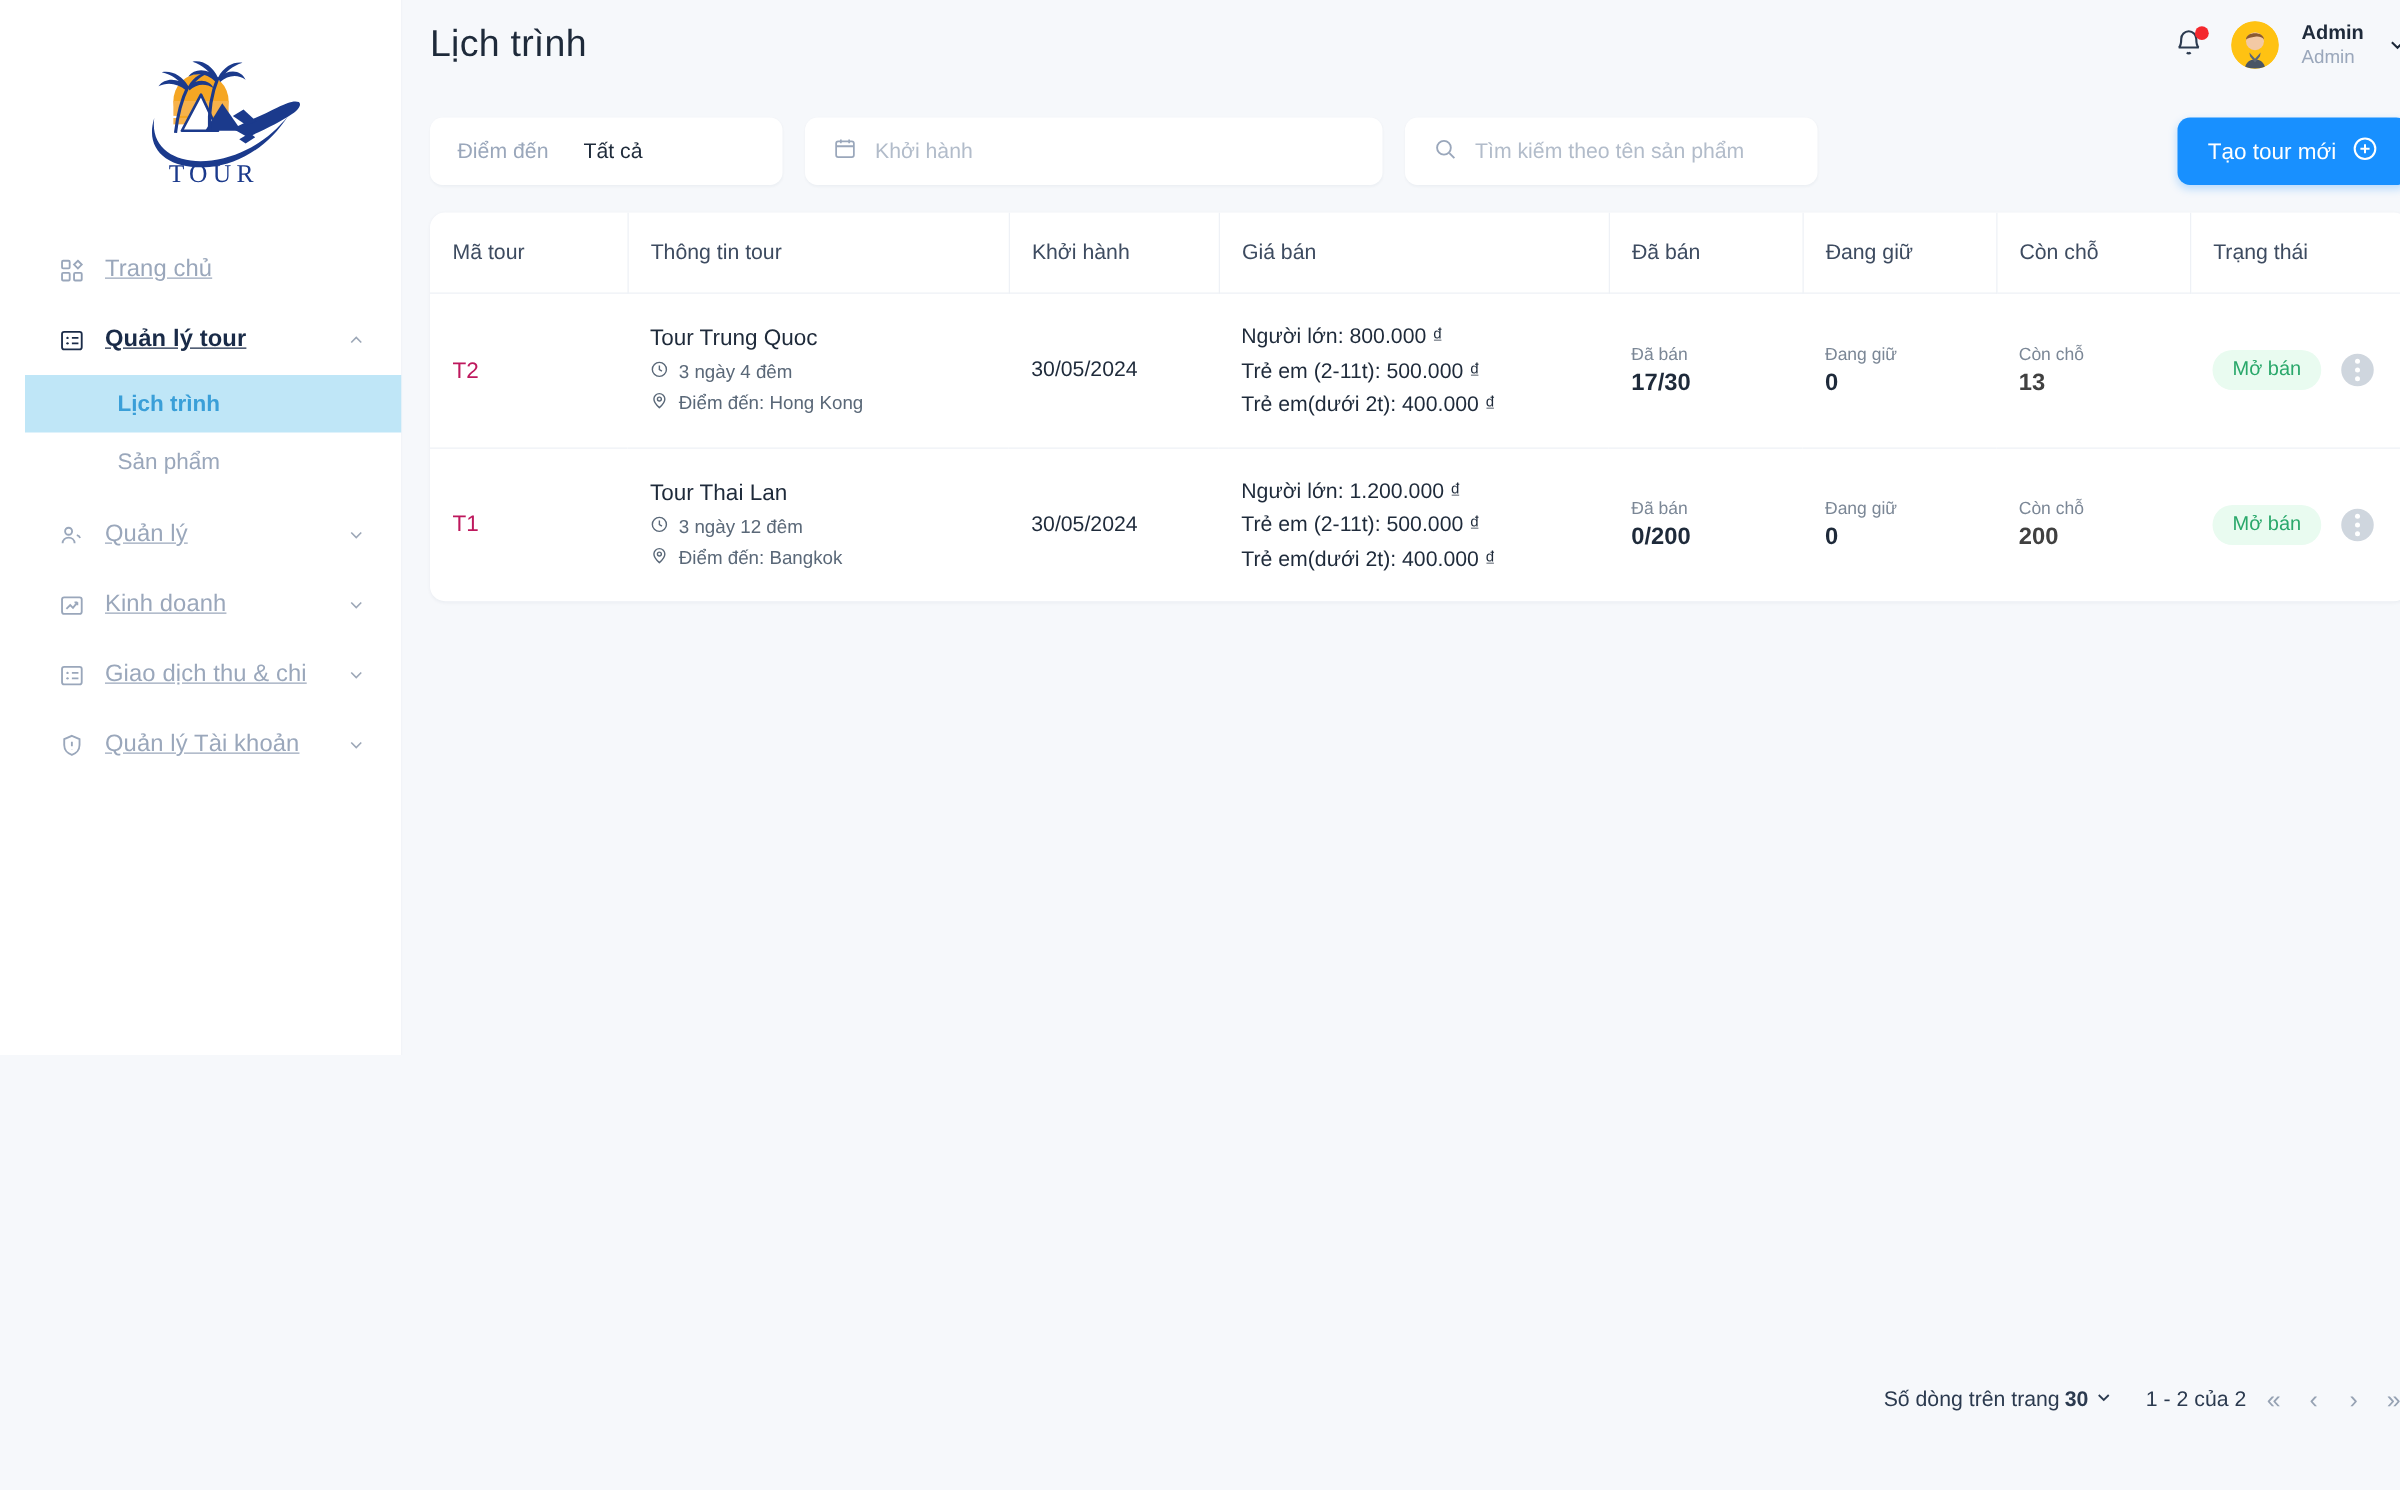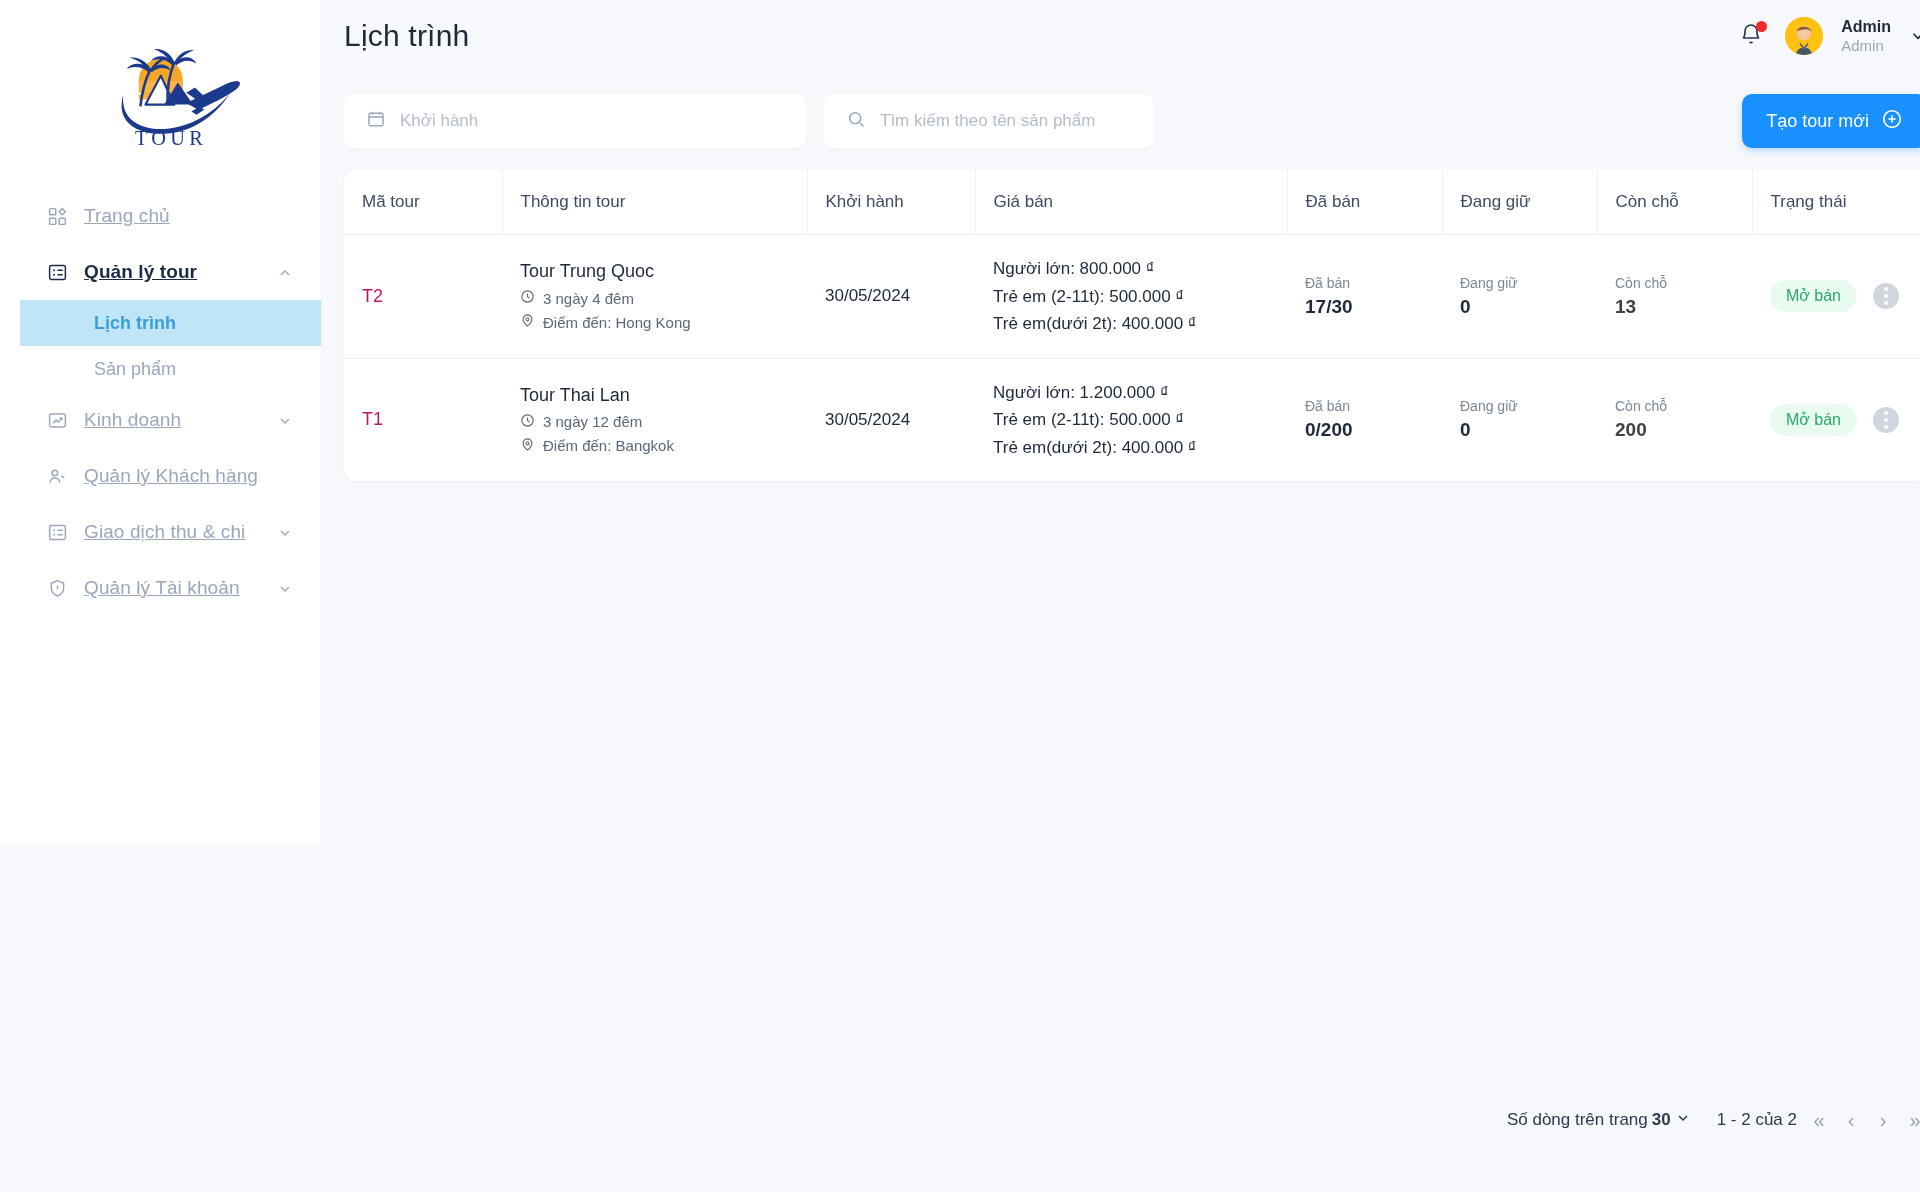--- a/index.html
+++ b/index.html
@@ -253,47 +253,52 @@
         </span>
       </div>
 
       <div class="sub-item selected">
         <span>Lịch trình</span>
       </div>
       <div class="sub-item">
         <span>Sản phẩm</span>
       </div>
 
+      <div class="nav-item" style="margin-top:8px;">
+        <span class="ico">
+          <svg viewBox="0 0 24 24" fill="none" stroke="#9aa7bb" stroke-width="1.7">
+            <circle cx="9" cy="8" r="3.2"></circle>
+            <path d="M3.5 19c0-3.2 2.6-5.2 5.5-5.2s5.5 2 5.5 5.2"></path>
+            <path d="M16.5 11.5c1.6.4 2.6 1.3 3 2.6"></path>
+          </svg>
+        </span>
+        <span class="label">Quản lý</span>
+        <span class="chev">
+          <svg viewBox="0 0 24 24" fill="none" stroke="#8b98ab" stroke-width="2">
+              <path d="M6 9l6 6 6-6"></path>
+            </svg>
+        </span>
+      </div>
 
       <div class="nav-item">
         <span class="ico">
           <svg viewBox="0 0 24 24" fill="none" stroke="#9aa7bb" stroke-width="1.7">
             <rect x="3" y="4.5" width="18" height="15" rx="2"></rect>
             <path d="M7 15l3.5-3.5 2.5 2.5L17 9"></path>
             <path d="M17 9h-2.6M17 9v2.6"></path>
           </svg>
         </span>
         <span class="label">Kinh doanh</span>
         <span class="chev">
           <svg viewBox="0 0 24 24" fill="none" stroke="#8b98ab" stroke-width="2">
               <path d="M6 9l6 6 6-6"></path>
             </svg>
         </span>
       </div>
 
-      <div class="nav-item">
-        <span class="ico">
-          <svg viewBox="0 0 24 24" fill="none" stroke="#9aa7bb" stroke-width="1.7">
-            <circle cx="9" cy="8" r="3.2"></circle>
-            <path d="M3.5 19c0-3.2 2.6-5.2 5.5-5.2s5.5 2 5.5 5.2"></path>
-            <path d="M16.5 11.5c1.6.4 2.6 1.3 3 2.6"></path>
-          </svg>
-        </span>
-        <span class="label">Quản lý Khách hàng</span>
-      </div>
 
       <div class="nav-item">
         <span class="ico">
           <svg viewBox="0 0 24 24" fill="none" stroke="#9aa7bb" stroke-width="1.7">
             <rect x="3" y="4" width="18" height="16" rx="2"></rect>
             <circle cx="8" cy="9.5" r="1.1" fill="#9aa7bb" stroke="none"></circle>
             <circle cx="8" cy="14.5" r="1.1" fill="#9aa7bb" stroke="none"></circle>
             <path d="M12 9.5h6M12 14.5h6"></path>
           </svg>
         </span>
@@ -351,20 +356,24 @@
         <span class="caret">
           <svg viewBox="0 0 24 24" fill="none" stroke="#1e2a3a" stroke-width="2.2">
               <path d="M6 9l6 6 6-6"></path>
             </svg>
         </span>
       </div>
     </div>
 
     <div class="filters">
 
+      <div class="select-box">
+        <span class="lab">Điểm đến</span>
+        <span class="val">Tất cả</span>
+      </div>
 
       <div class="date-box">
         <span>
           <svg viewBox="0 0 24 24" width="20" height="20" fill="none" stroke="#9aa7bb" stroke-width="1.7">
             <rect x="3.5" y="5" width="17" height="15" rx="2"></rect>
             <path d="M8 3.2v3.4M16 3.2v3.4M3.5 9.6h17"></path>
           </svg>
         </span>
         <input type="text" value="" placeholder="Khởi hành" style="">
       </div>

